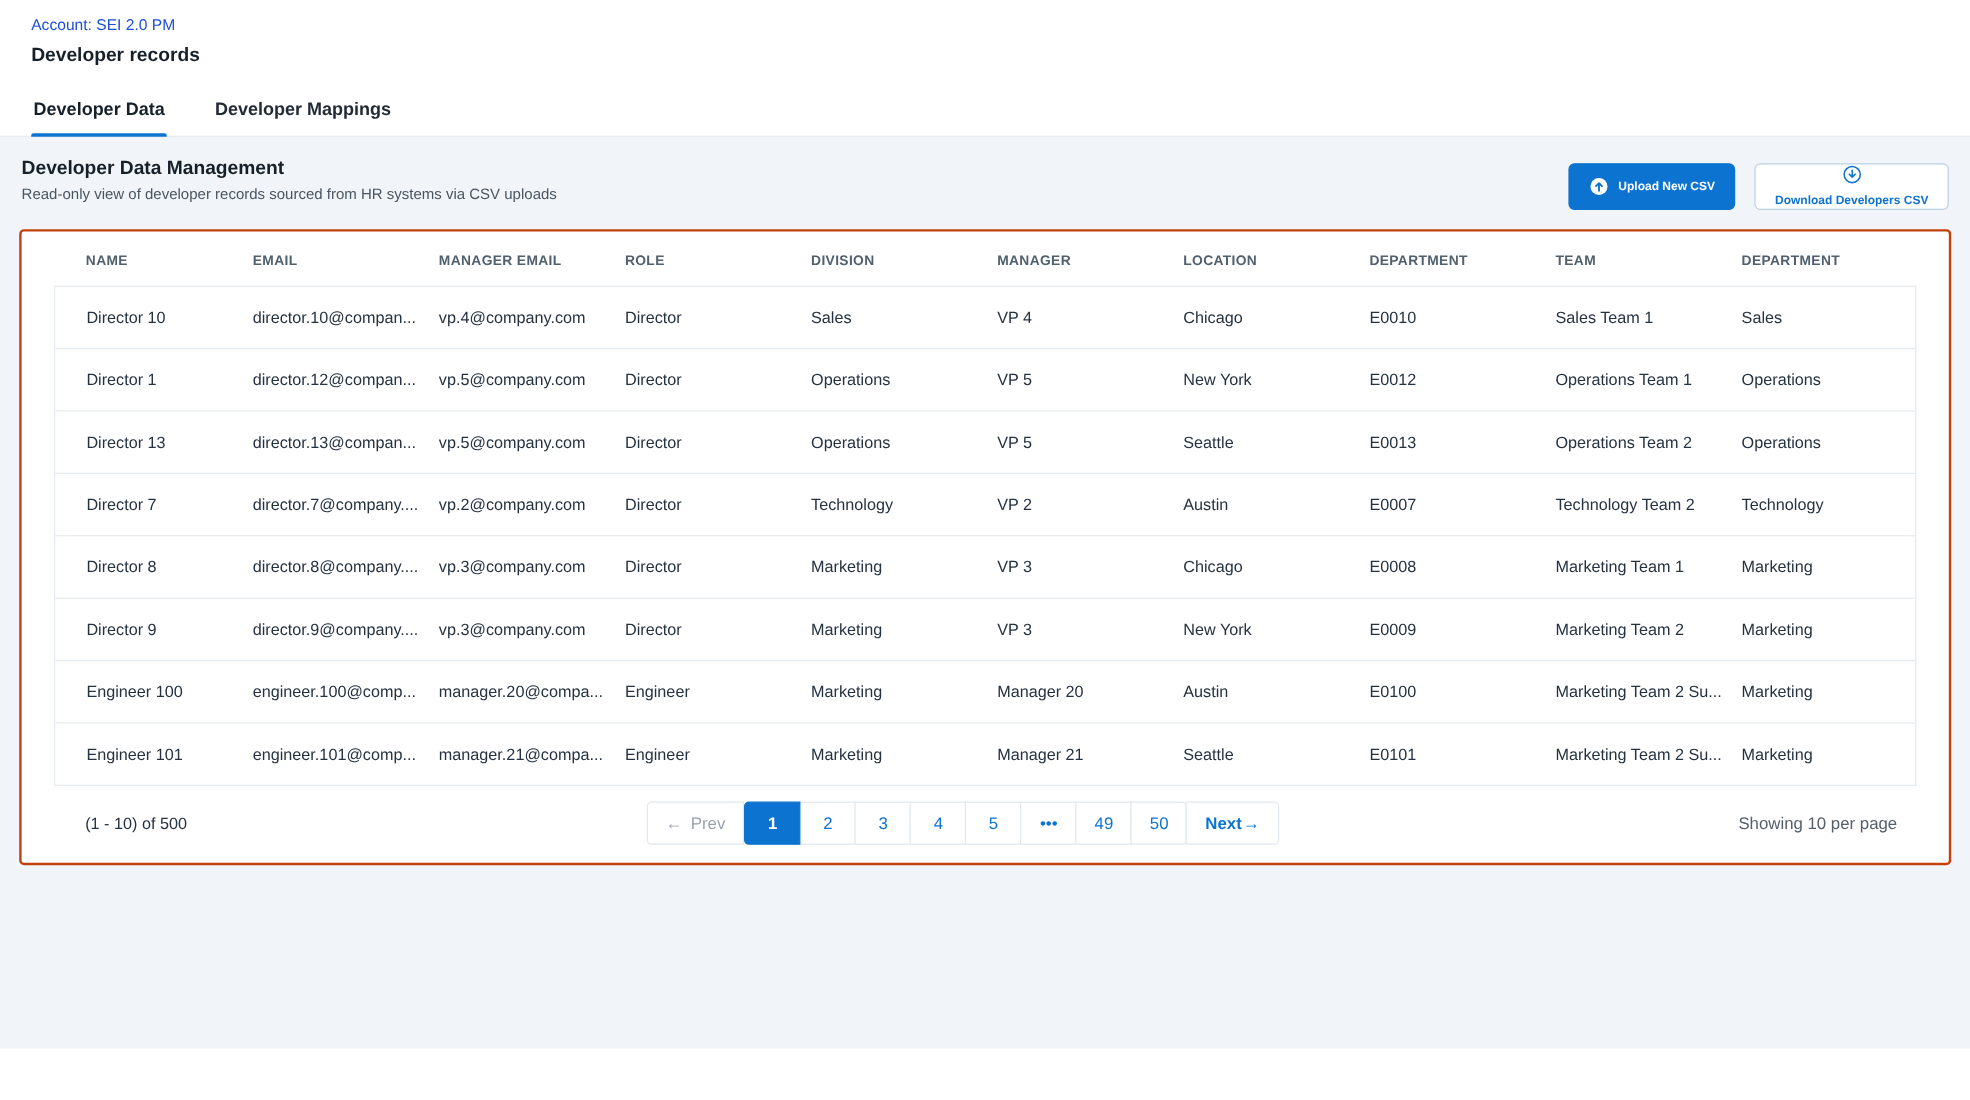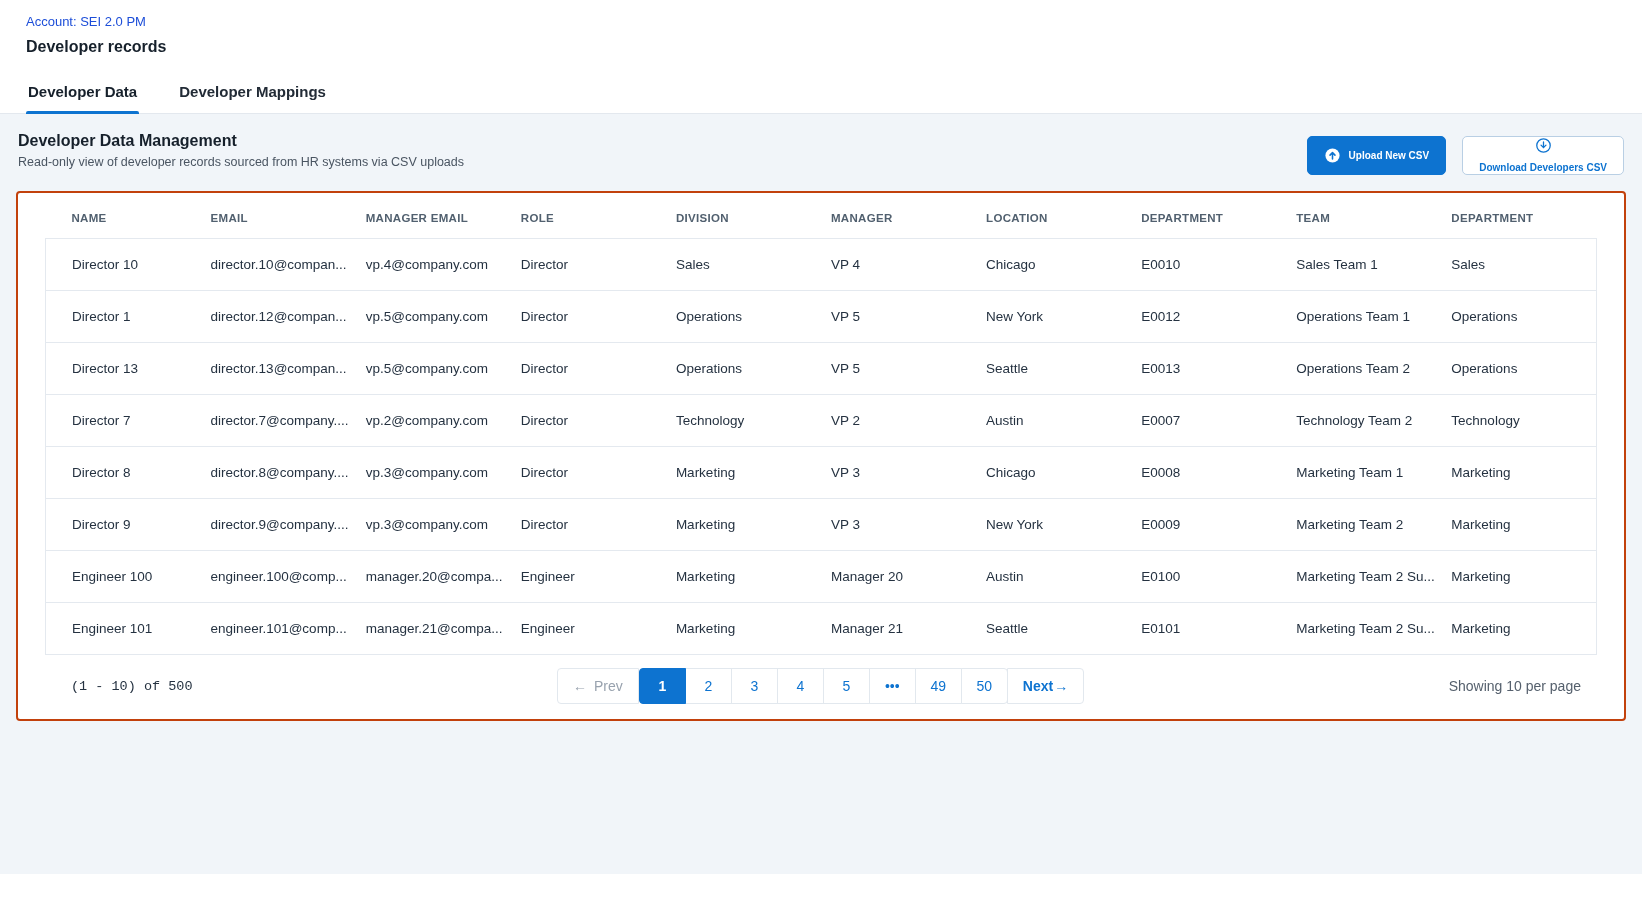--- a/index.html
+++ b/index.html
@@ -34,21 +34,21 @@
   table { width: 100%; border-collapse: collapse; table-layout: fixed; }
   thead th { text-align: left; font-size: 11.5px; letter-spacing: .3px; color: #51606f; font-weight: 700; padding: 19px 10px 14px 10px; white-space: nowrap; overflow: hidden; }
   thead th:first-child { padding-left: 26px; }
   tbody td { font-size: 13.5px; color: #253241; padding: 18px 10px; border-top: 1px solid #e4e9ef; white-space: nowrap; overflow: hidden; }
   tbody td:first-child { padding-left: 26px; border-left: 1px solid #e4e9ef; }
   tbody td:last-child { border-right: 1px solid #e4e9ef; }
   tbody tr:last-child td { border-bottom: 1px solid #e4e9ef; }
 
   
   .card-footer { display: flex; align-items: center; justify-content: space-between; padding: 13px 10px 15px 10px; }
-  .range-text { font-size: 13.5px; color: #253241; padding-left: 16px; font-family: Liberation Mono, monospace; }
+  .range-text { font-size: 13.5px; color: #253241; padding-left: 16px; }
   .per-page-text { font-size: 14px; color: #55606d; padding-right: 6px; }
   .pager { display: flex; align-items: stretch; }
   .pg-btn { height: 36px; min-width: 47px; background: #fff; border: 1px solid #e2e8ee; color: #0d73d0; font-size: 14px; font-family: inherit; display: flex; align-items: center; justify-content: center; padding: 0 13px; margin-left: -1px; cursor: pointer; position: relative; }
   .pg-btn:first-child { margin-left: 0; border-radius: 4px 0 0 4px; }
   .pg-btn:last-child { border-radius: 0 4px 4px 0; }
   .pg-btn.active { background: #0d73d0; border-color: #0d73d0; color: #fff; font-weight: 600; z-index: 1; }
   .pg-prev { color: #98a2ae; gap: 7px; padding: 0 15px; }
   .pg-next { color: #0d73d0; font-weight: 600; gap: 1px; padding: 0 15px; }
   .pg-arrow { font-size: 14px; }
   [data-name="page-button-group"] { display: contents; }

